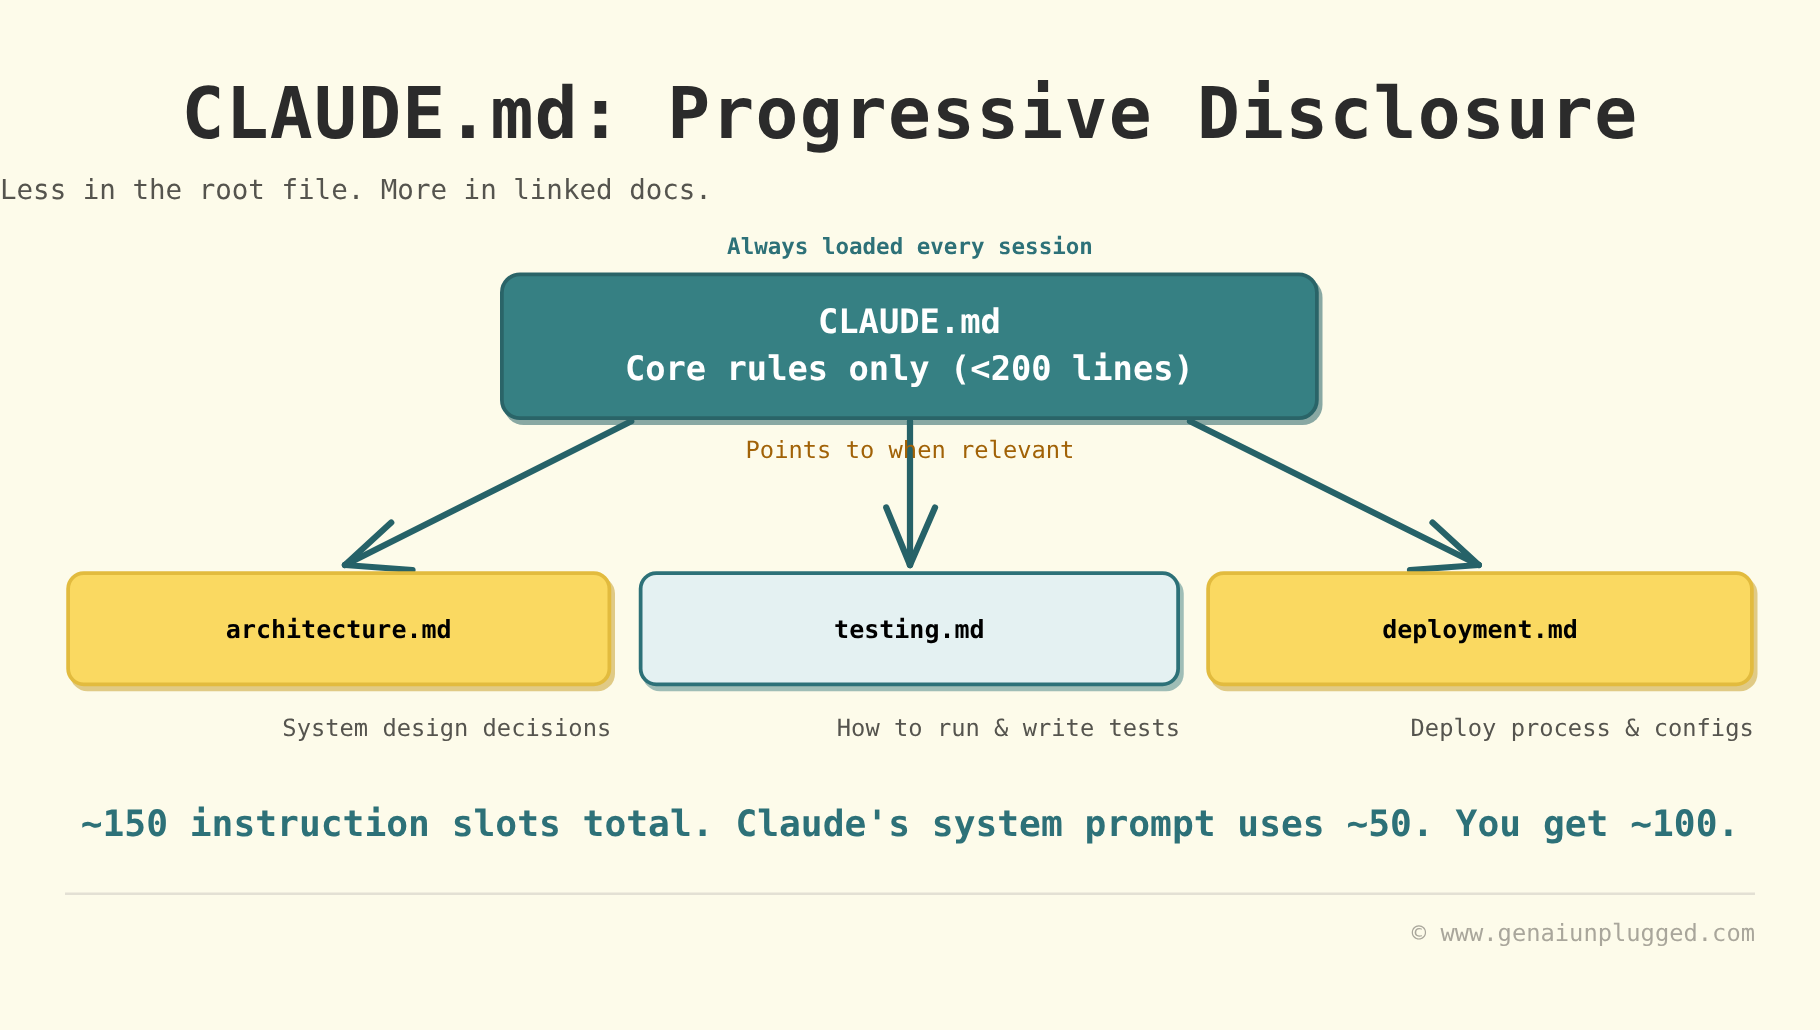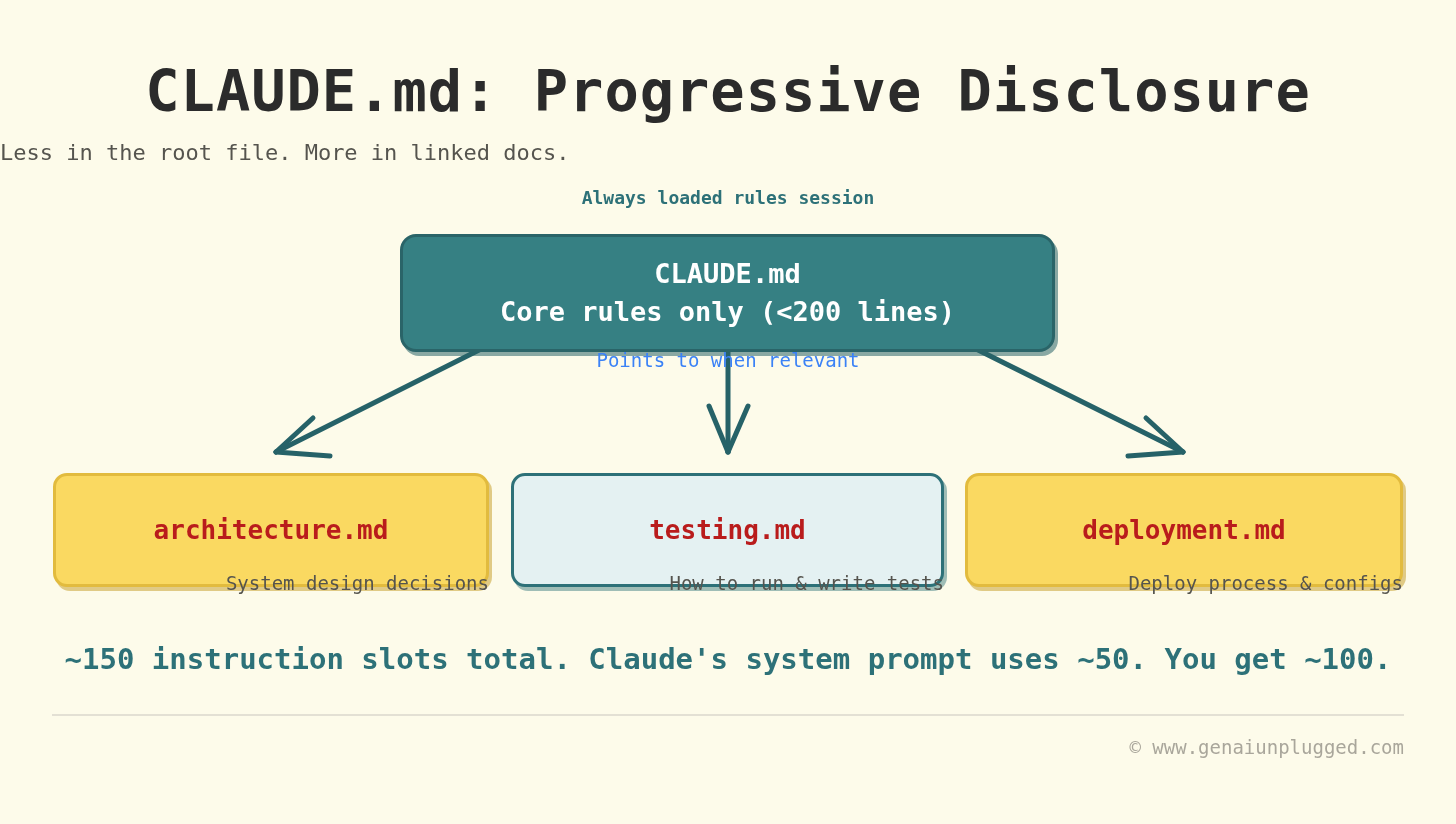--- a/index.html
+++ b/index.html
@@ -60,21 +60,20 @@
 
   
   .node {
     position: absolute;
     box-sizing: border-box;
     display: flex;
     flex-direction: column;
     align-items: center;
     justify-content: center;
     text-align: center;
-    margin-top: 16px;
   }
 
   .node-root {
     left: 400px;
     top: 218px;
     width: 655px;
     height: 118px;
     background: #368083;
     border: 3px solid #2A6468;
     border-radius: 16px;
@@ -82,25 +81,25 @@
     color: #FFFFFF;
     font-size: 27px;
     font-weight: 700;
     line-height: 1.42;
   }
   .node-root .l1 { display: block; }
   .node-root .l2 { display: block; }
 
   .node-child {
     top: 457px;
-    height: 114px;
+    height: 92px;
     border-radius: 14px;
-    font-size: 26px;
-    font-weight: 700;
-    color: #b91c1c;
+    font-size: 20px;
+    font-weight: 700;
+    color: #000000;
   }
   .node-arch {
     left: 53px;
     width: 436px;
     background: #FAD961;
     border: 3px solid #E2BB3E;
     box-shadow: 3px 4px 0 rgba(200,163,50,0.55);
   }
   .node-test {
     left: 511px;
@@ -131,21 +130,21 @@
   .cap-deploy { left: 965px; width: 438px; }
 
   
   .edge-label {
     position: absolute;
     left: 0;
     top: 349px;
     width: 1456px;
     text-align: center;
     font-size: 19px;
-    color: #3b82f6;
+    color: #a16207;
     white-space: nowrap;
   }
 
   
   .footnote {
     position: absolute;
     left: 0;
     top: 642px;
     width: 1456px;
     text-align: center;
@@ -183,21 +182,21 @@
   }
 </style>
 </head>
 <body>
 
 <div class="canvas">
 
   <div class="title">CLAUDE.md: Progressive Disclosure</div>
   <div class="subtitle">Less in the root file. More in linked docs.</div>
 
-  <div class="root-note">Always loaded rules session</div>
+  <div class="root-note">Always loaded every session</div>
 
   <svg class="edges" viewBox="0 0 1456 824" xmlns="http://www.w3.org/2000/svg">
     <g fill="none" stroke="#266268" stroke-width="5" stroke-linecap="round" stroke-linejoin="round">
 
       <path d="M 505 337 L 276 452"></path>
       <path d="M 276 452 L 330 456"></path>
       <path d="M 276 452 L 313 418"></path>
 
       <path d="M 728 337 L 728 452"></path>
       <path d="M 728 452 L 709 406"></path>

